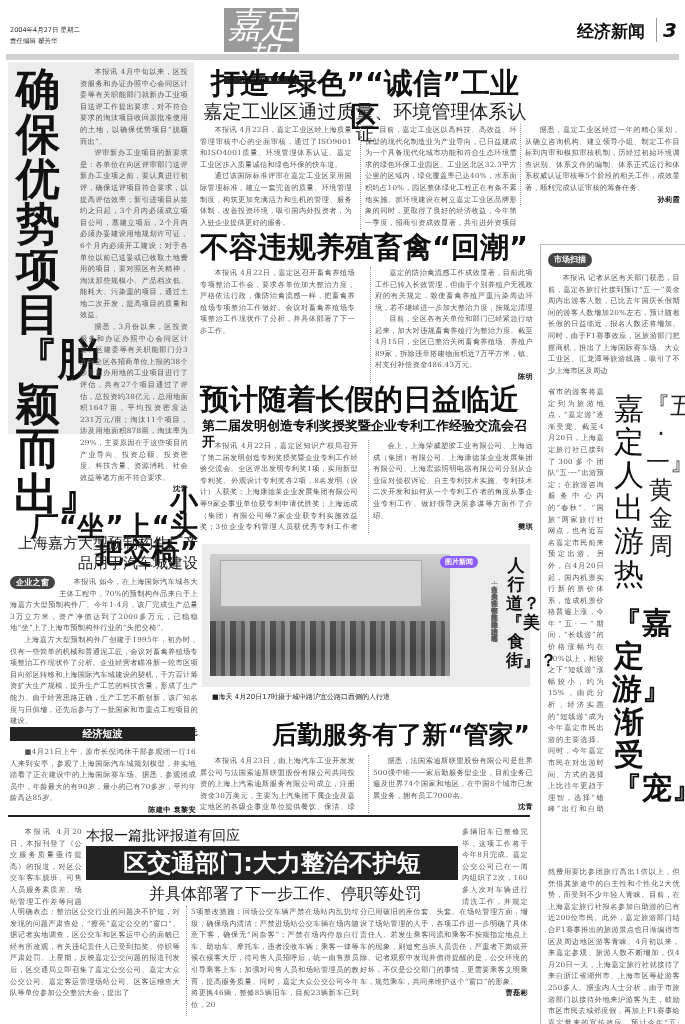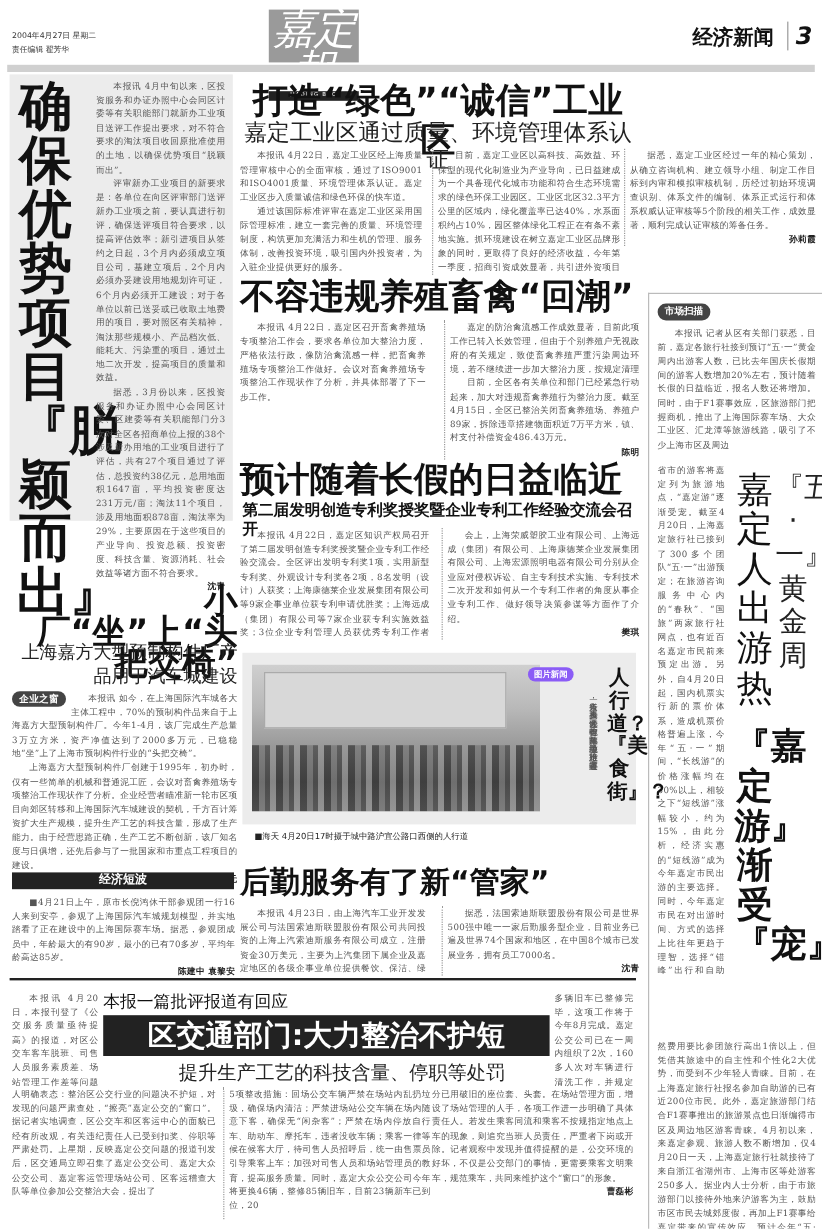--- a/index.html
+++ b/index.html
@@ -67,21 +67,21 @@
   #photo-box{left:202px;top:544px;width:328px;height:143px;}
   #photo{left:210px;top:554px;width:240px;height:122px;background:linear-gradient(180deg,#cfcfcf 0%,#b8b8b8 30%,#9a9a9a 55%,#5a5a5a 80%,#8a8a8a 100%);}
   #photo .bld{position:absolute;left:10px;top:6px;width:200px;height:45px;background:#d8d8d8;border:1px solid #aaa;}
   #photo .crowd{position:absolute;left:0;bottom:0;width:240px;height:55px;background:repeating-linear-gradient(90deg,#333 0 6px,#777 6px 11px,#444 11px 15px,#999 15px 20px);opacity:.7;}
   #photo-badge{left:440px;top:556px;font-size:7px;line-height:12px;color:#fff;background:#8b5cf6;padding:0 5px;border-radius:7px;font-weight:bold;}
   #photo-cap{left:212px;top:692px;font-size:7px;color:#222;}
   #photo-vtext{left:454px;top:580px;width:44px;font-size:7px;line-height:8.5px;color:#555;writing-mode:vertical-rl;height:110px;}
   #photo-title1{left:506px;top:556px;width:20px;font-size:17px;line-height:19px;font-weight:900;text-align:center;color:#111;}
 
   
-  #h5{left:200px;top:720px;width:330px;text-align:left;font-size:25px;line-height:30px;font-weight:900;color:#111;}
+  #h5{left:200px;top:720px;width:330px;text-align:right;font-size:25px;line-height:30px;font-weight:900;color:#111;}
   #a6c1{left:200px;top:755px;width:155px;}
   #a6c2{left:368px;top:755px;width:160px;}
 
   
   #bot-rule{left:8px;top:815px;width:522px;height:2px;background:#222;}
   #a7lead{left:10px;top:826px;width:72px;}
   #h6kicker{left:86px;top:826px;font-size:14px;line-height:18px;color:#111;}
   #h6{left:86px;top:846px;width:372px;height:34px;background:#222;color:#fff;font-size:24px;line-height:34px;font-weight:900;text-align:center;}
   #h6sub{left:120px;top:884px;width:330px;font-size:16px;line-height:20px;color:#222;text-align:center;}
   #a7c1{left:10px;top:906px;width:170px;}
@@ -197,21 +197,21 @@
   <p style="margin:0" class="indent">据悉，法国索迪斯联盟股份有限公司是世界500强中唯一一家后勤服务型企业，目前业务已遍及世界74个国家和地区，在中国8个城市已发展业务，拥有员工7000名。</p>
   <span class="byline">沈青</span>
 </div>
 
 <div class="abs" id="bot-rule"></div>
 <div class="abs body-text" id="a7lead">
   <p style="margin:0;height:80px;overflow:hidden" class="indent">本报讯 4月20日，本报刊登了《公交服务质量亟待提高》的报道，对区公交车客车脱班、司售人员服务素质差、场站管理工作差等问题进行了曝光。4月21日，区交通管理部门负责</p>
 </div>
 <div class="abs sans" id="h6kicker">本报一篇批评报道有回应</div>
 <div class="abs sans" id="h6">区交通部门:大力整治不护短</div>
-<div class="abs sans" id="h6sub">提升生产工艺的科技含量、停职等处罚</div>
+<div class="abs sans" id="h6sub">并具体部署了下一步工作、停职等处罚</div>
 <div class="abs body-text" id="a7c1" style="height:110px;overflow:hidden">
   <p style="margin:0">人明确表态：整治区公交行业的问题决不护短，对发现的问题严肃查处，“擦亮”嘉定公交的“窗口”。据记者实地调查，区公交车和区客运中心的面貌已经有所改观，有关违纪责任人已受到扣奖、停职等严肃处罚。上星期，反映嘉定公交问题的报道刊发后，区交通局立即召集了嘉定公交公司、嘉定大众公交公司、嘉定客运管理场站公司、区客运稽查大队等单位参加公交整治大会，提出了</p>
 </div>
 <div class="abs body-text dash-sep" id="a7c2" style="padding-left:4px;height:110px;overflow:hidden">
   <p style="margin:0">5项整改措施：回场公交车辆严禁在场站内乱扔垃圾，确保场内清洁；严禁进场站公交车辆在场内随意下客，确保无“闲杂客”；严禁在场内停放自行车、助动车、摩托车，违者没收车辆；乘客一律等候在候客大厅，待司售人员招呼后，统一由售票员引导乘客上车；加强对司售人员和场站管理员的教育，提高服务质量。同时，嘉定大众公交公司今年将更换46辆，整修85辆旧车，目前23辆新车已到位，20</p>
 </div>
 <div class="abs body-text" id="a7c3a" style="height:80px;overflow:hidden">
   <p style="margin:0">多辆旧车已整修完毕，这项工作将于今年8月完成。嘉定公交公司已在一周内组织了2次，160多人次对车辆进行清洗工作，并规定对营运车辆每天清洗和每月大扫除，此外，更换了部</p>
 </div>
 <div class="abs body-text" id="a7c3b">

